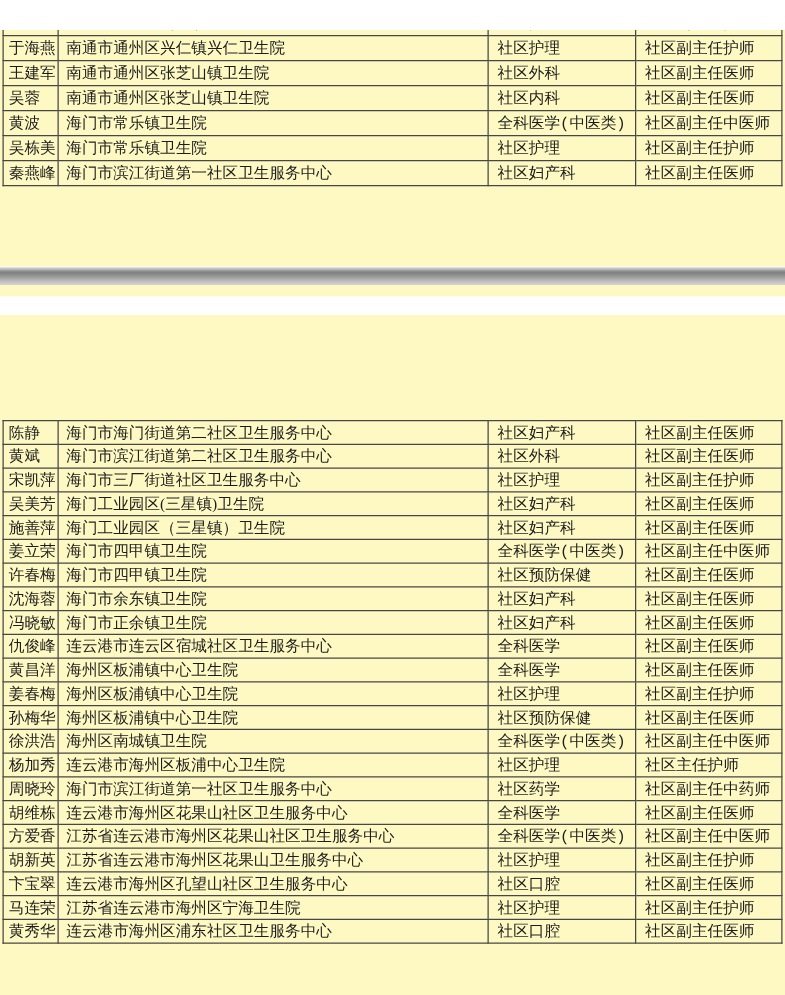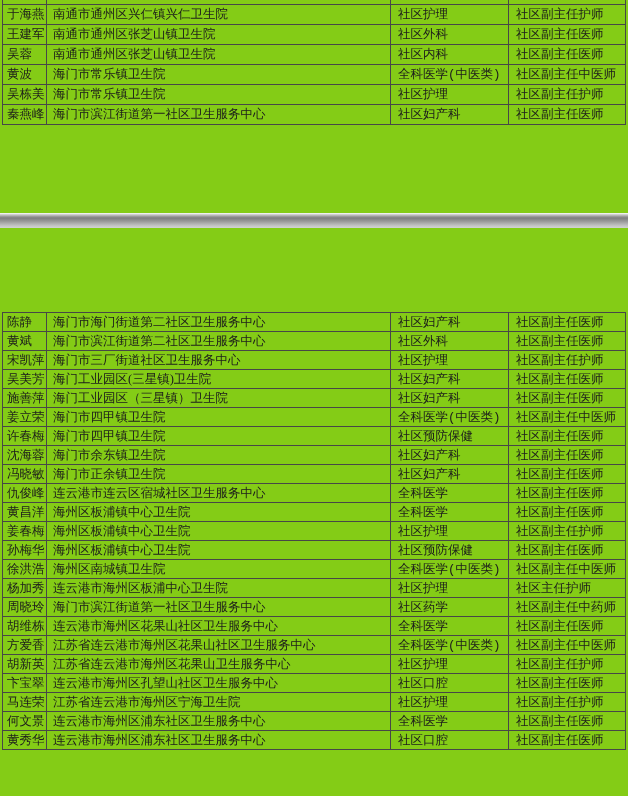--- a/index.html
+++ b/index.html
@@ -18,21 +18,22 @@
     position: absolute;
     top: 0; left: 0;
     width: 628px;
     height: 796px;
   }
   .page {
     position: absolute;
     left: 0;
     width: 628px;
     overflow: hidden;
-    background: #84cc16;
+    background: #fef9c3;
+    margin-top: 24px;
   }
   .page1 { top: 0; height: 213px; }
   .page2 { top: 228px; height: 568px; }
   .separator {
     position: absolute;
     left: 0;
     top: 213px;
     width: 628px;
     height: 15px;
     background: linear-gradient(to bottom,
@@ -265,26 +266,20 @@
             <td class="col-dept">社区口腔</td>
             <td class="col-title">社区副主任医师</td>
           </tr>
           <tr>
             <td class="col-name">马连荣</td>
             <td class="col-org">江苏省连云港市海州区宁海卫生院</td>
             <td class="col-dept">社区护理</td>
             <td class="col-title">社区副主任护师</td>
           </tr>
           <tr>
-            <td class="col-name">何文景</td>
-            <td class="col-org">连云港市海州区浦东社区卫生服务中心</td>
-            <td class="col-dept">全科医学</td>
-            <td class="col-title">社区副主任医师</td>
-          </tr>
-          <tr>
             <td class="col-name">黄秀华</td>
             <td class="col-org">连云港市海州区浦东社区卫生服务中心</td>
             <td class="col-dept">社区口腔</td>
             <td class="col-title">社区副主任医师</td>
           </tr>
         </tbody>
     </table>
   </div>
 
 </div>

